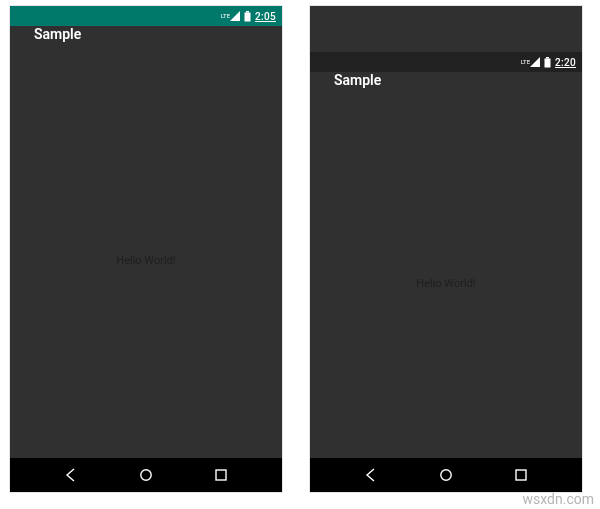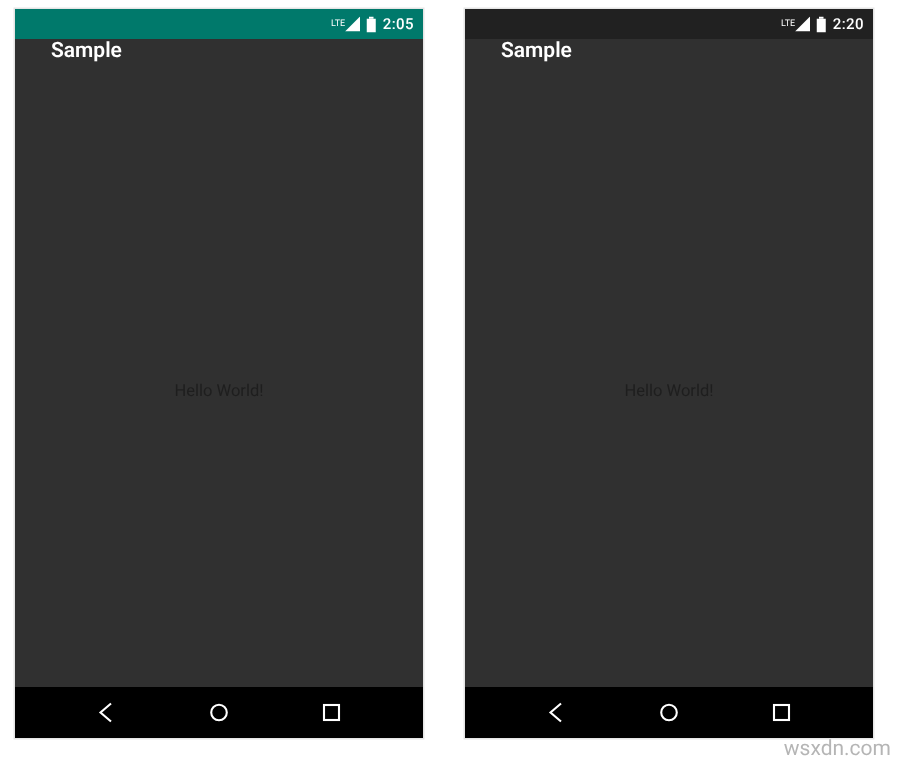--- a/index.html
+++ b/index.html
@@ -27,23 +27,23 @@
       height: 20px;
       display: flex;
       align-items: center;
       justify-content: flex-end;
       padding: 0 6px;
       gap: 4px;
       font-size: 10px;
       color: #ffffff;
     }
     .status-bar.teal { background: #00796b; }
-    .status-bar.dark { background: #212121; }
+    .status-bar.dark { background: #212121; margin-top: 46px; }
     .status-icon { display:inline-flex; align-items:center; justify-content:center; }
-    .status-time { font-weight: 500; letter-spacing: 0.3px; }
+    .status-time { font-weight: 500; letter-spacing: 0.3px; text-decoration: underline; }
     .lte { font-size: 6px; line-height: 6px; text-align:center; }
     .app-bar {
       height: 36px;
       background: #303030;
       display: flex;
       align-items: flex-start;
       padding: 0 24px;
     }
     .app-title {
       color: #ffffff;

